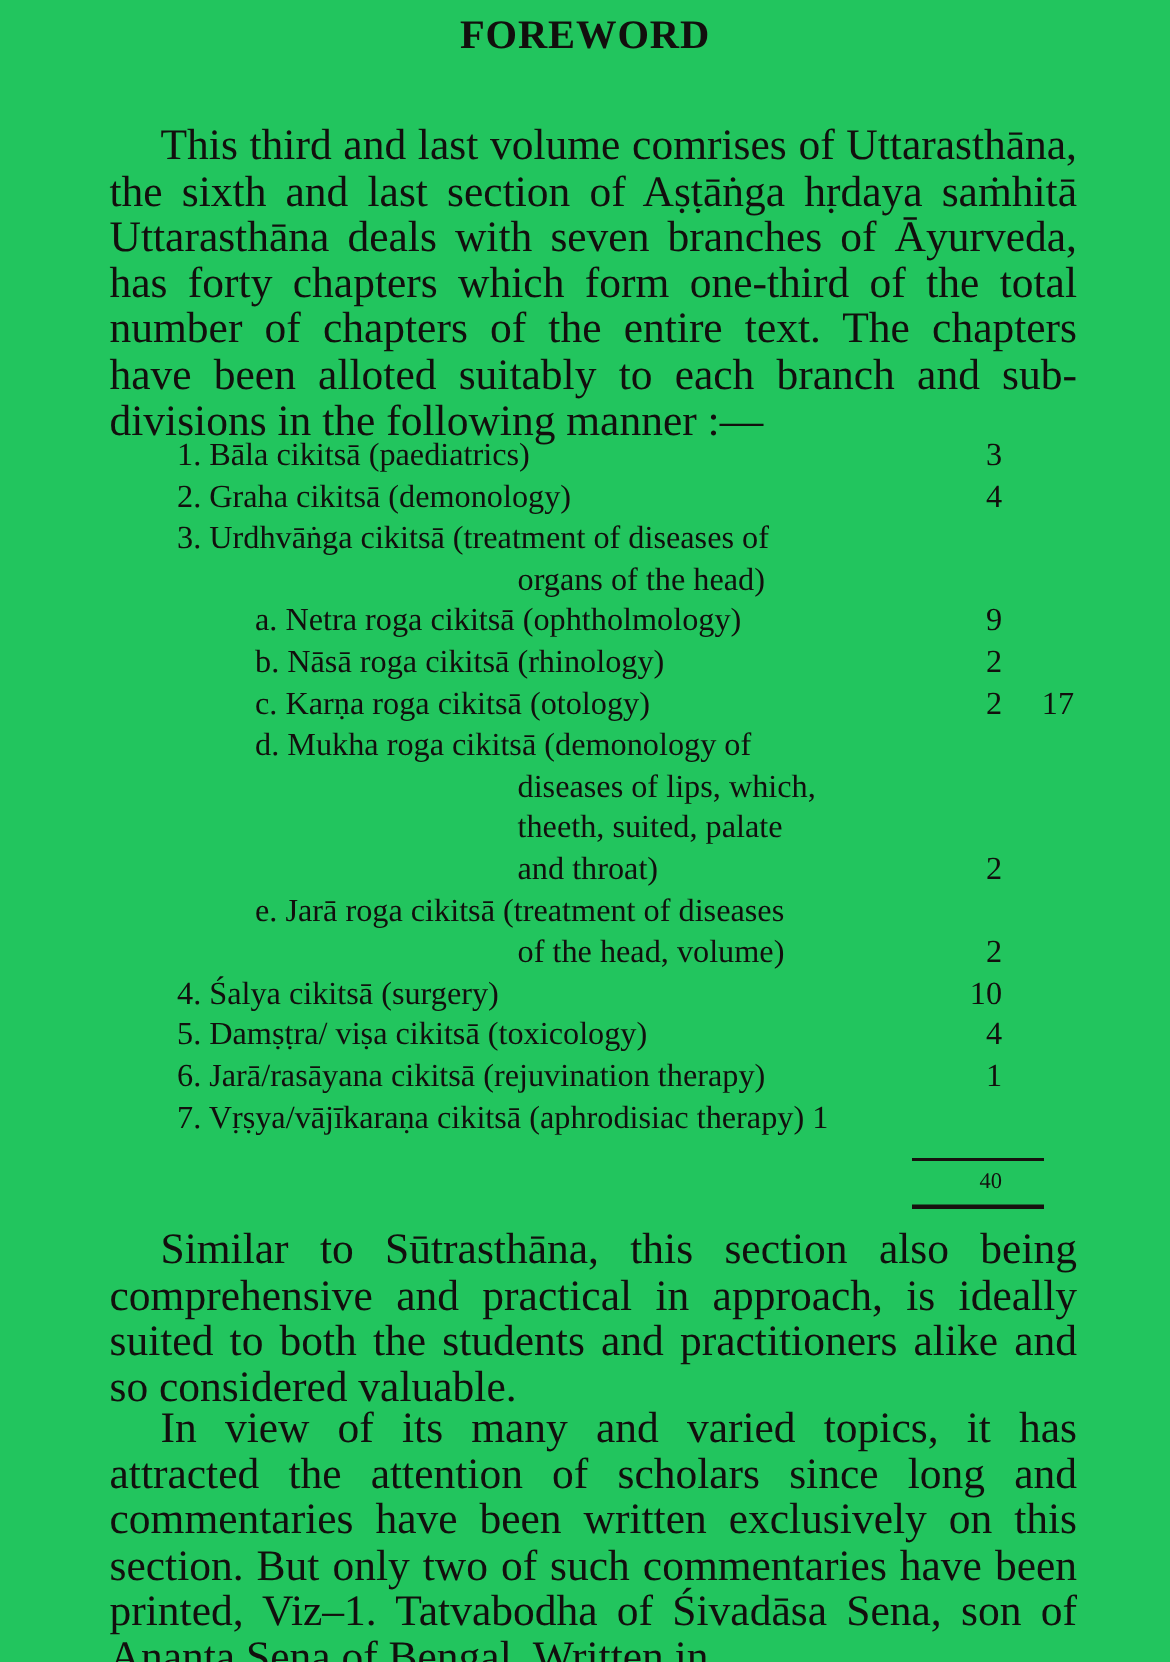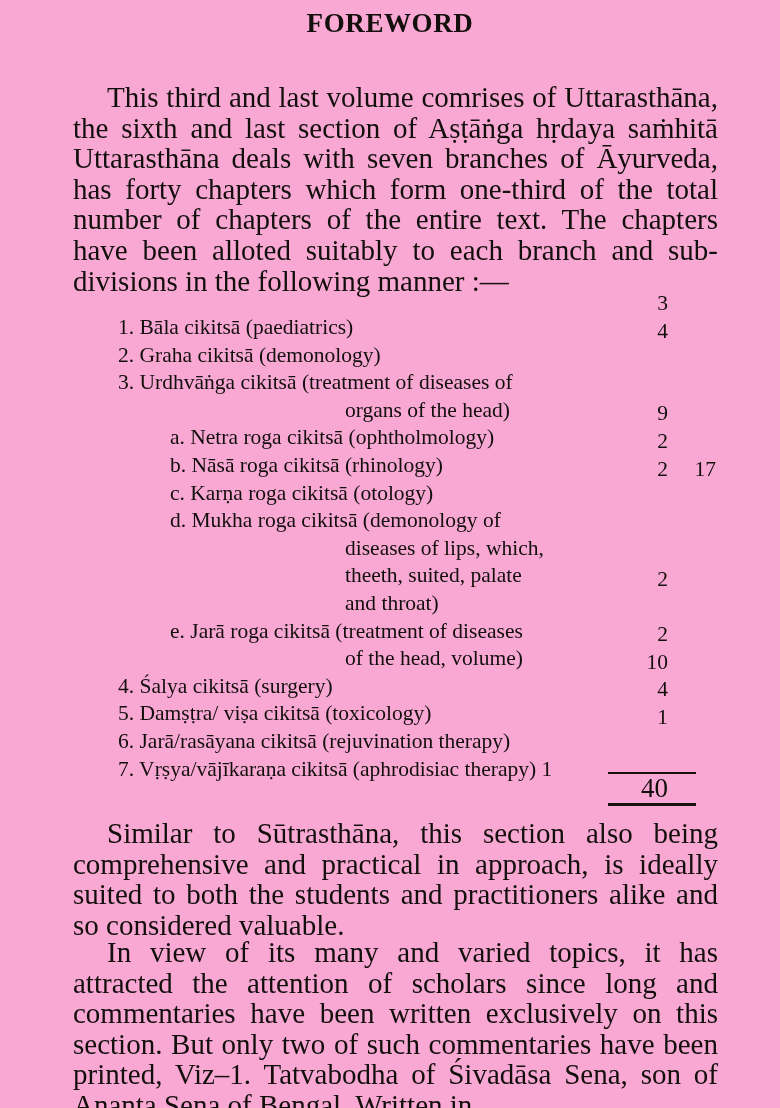--- a/index.html
+++ b/index.html
@@ -11,21 +11,21 @@
     width: 780px;
     height: 1108px;
     position: relative;
     font-family: "Liberation Serif", "DejaVu Serif", serif;
     color: #120f0d;
     overflow: hidden;
   }
   .page {
     position: absolute;
     inset: 0;
-    background: #f9a8d4;
+    background: #22c55e;
     text-decoration: underline;
   }
   
   .title {
     position: absolute;
     top: 8px;
     left: 0;
     width: 780px;
     text-align: center;
     font-size: 27px;
@@ -59,21 +59,20 @@
     line-height: 27.6px;
   }
   .row {
     position: relative;
     height: 27.6px;
     white-space: nowrap;
   }
   .row .lbl {
     position: absolute;
     top: 0;
-    margin-top: 24px;
   }
   .lvl1 .lbl { left: 118px; }
   .lvl2 .lbl { left: 170px; }
   .cont .lbl { left: 345px; }
 
   .row .num {
     position: absolute;
     top: 0;
     width: 40px;
     text-align: right;
@@ -96,21 +95,21 @@
     width: 88px;
     height: 2px;
     background: #17120f;
   }
   .total-num {
     position: absolute;
     left: 628px;
     top: 5px;
     width: 40px;
     text-align: right;
-    font-size: 27px;
+    font-size: 15px;
     line-height: 27px;
   }
   .rule-bottom {
     position: absolute;
     left: 608px;
     top: 33px;
     width: 88px;
     height: 3px;
     background: #17120f;
   }

